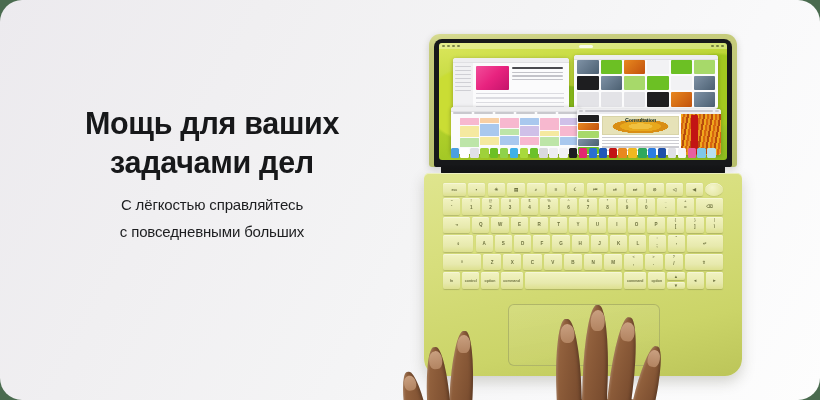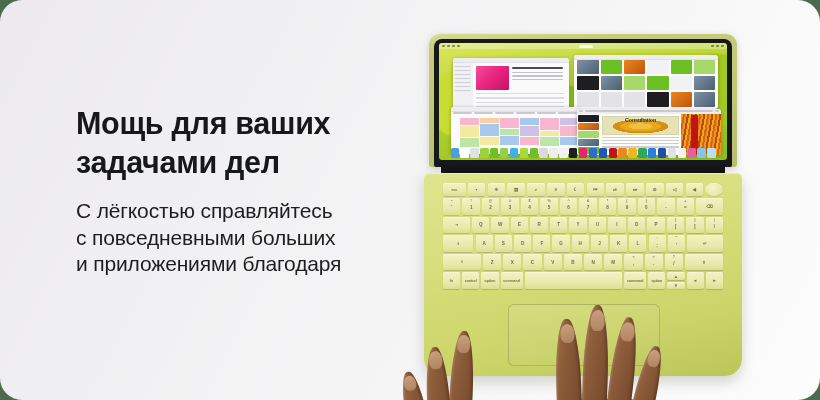--- a/index.html
+++ b/index.html
@@ -13,29 +13,29 @@
   #banner {
     position: absolute; left: 0; top: 0;
     width: 820px; height: 400px;
     border-radius: 22px;
     overflow: hidden;
     background: linear-gradient(118deg, #eceaee 0%, #f0eff1 26%, #f4f4f5 52%, #f9f9fa 75%, #fdfdfd 100%);
   }
 
   
   #text-block {
-    position: absolute; left: 76px; top: 104px; width: 320px;
+    position: absolute; left: 52px; top: 104px; width: 320px; text-align: center;
   }
   .headline {
     font-size: 30.5px; font-weight: bold; color: #17181a;
     line-height: 39px; letter-spacing: -0.3px;
   }
   .subcopy {
-    margin-top: 16px;
-    font-size: 21px; font-weight: normal; color: #1d1e20;
+    margin-top: 10px;
+    font-size: 15px; font-weight: normal; color: #1d1e20;
     line-height: 26.5px; letter-spacing: -0.15px;
   }
 
   
   #device { position: absolute; left: 418px; top: 34px; width: 330px; height: 366px; }
 
   
   #lid {
     position: absolute; left: 11px; top: 0; width: 308px; height: 133px;
     background: linear-gradient(176deg, #d8dc93 0%, #c6cc7c 10%, #b7bf6d 100%);
@@ -233,21 +233,20 @@
 <div id="banner">
 
   <div id="text-block">
     <div class="headline">
       <div>Мощь для ваших</div>
       <div>задачами дел</div>
     </div>
     <div class="subcopy">
       <div>С лёгкостью справляйтесь</div>
       <div>с повседневными больших</div>
-      <div>и приложениями благодаря</div>
     </div>
   </div>
 
   <div id="device">
 
     <div id="lid">
       <div id="bezel">
         <div id="screen">
           <div id="wallpaper"></div>
 

